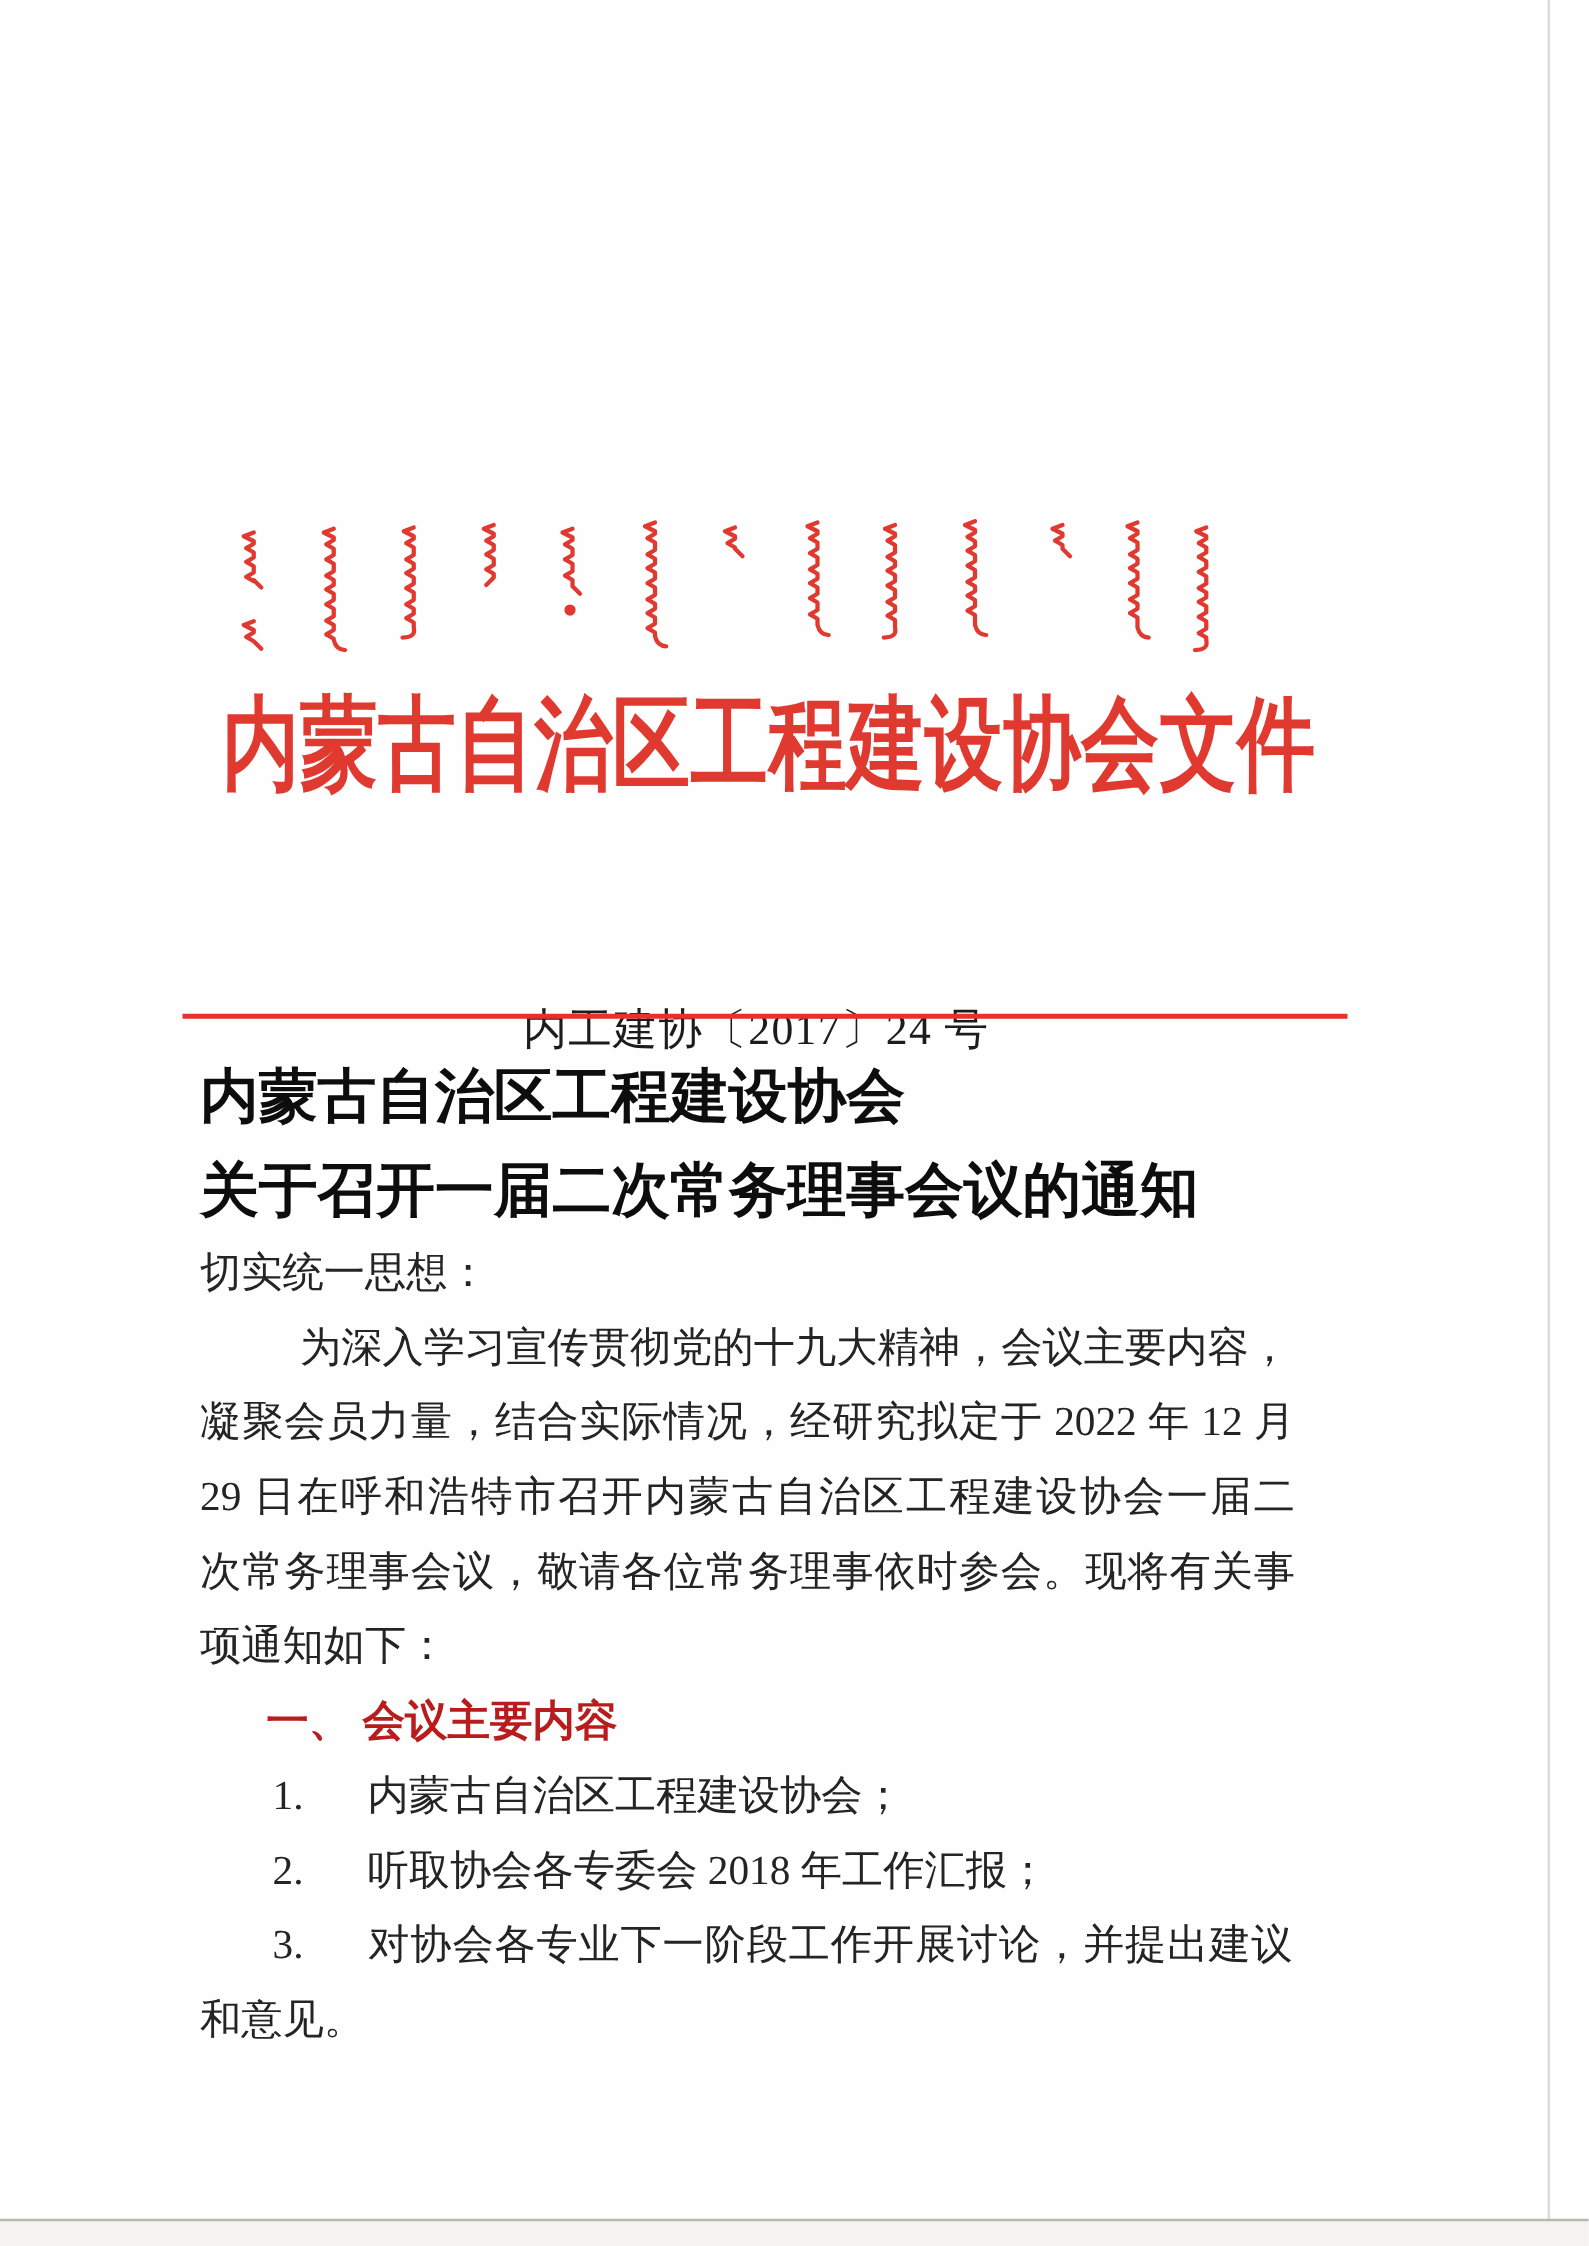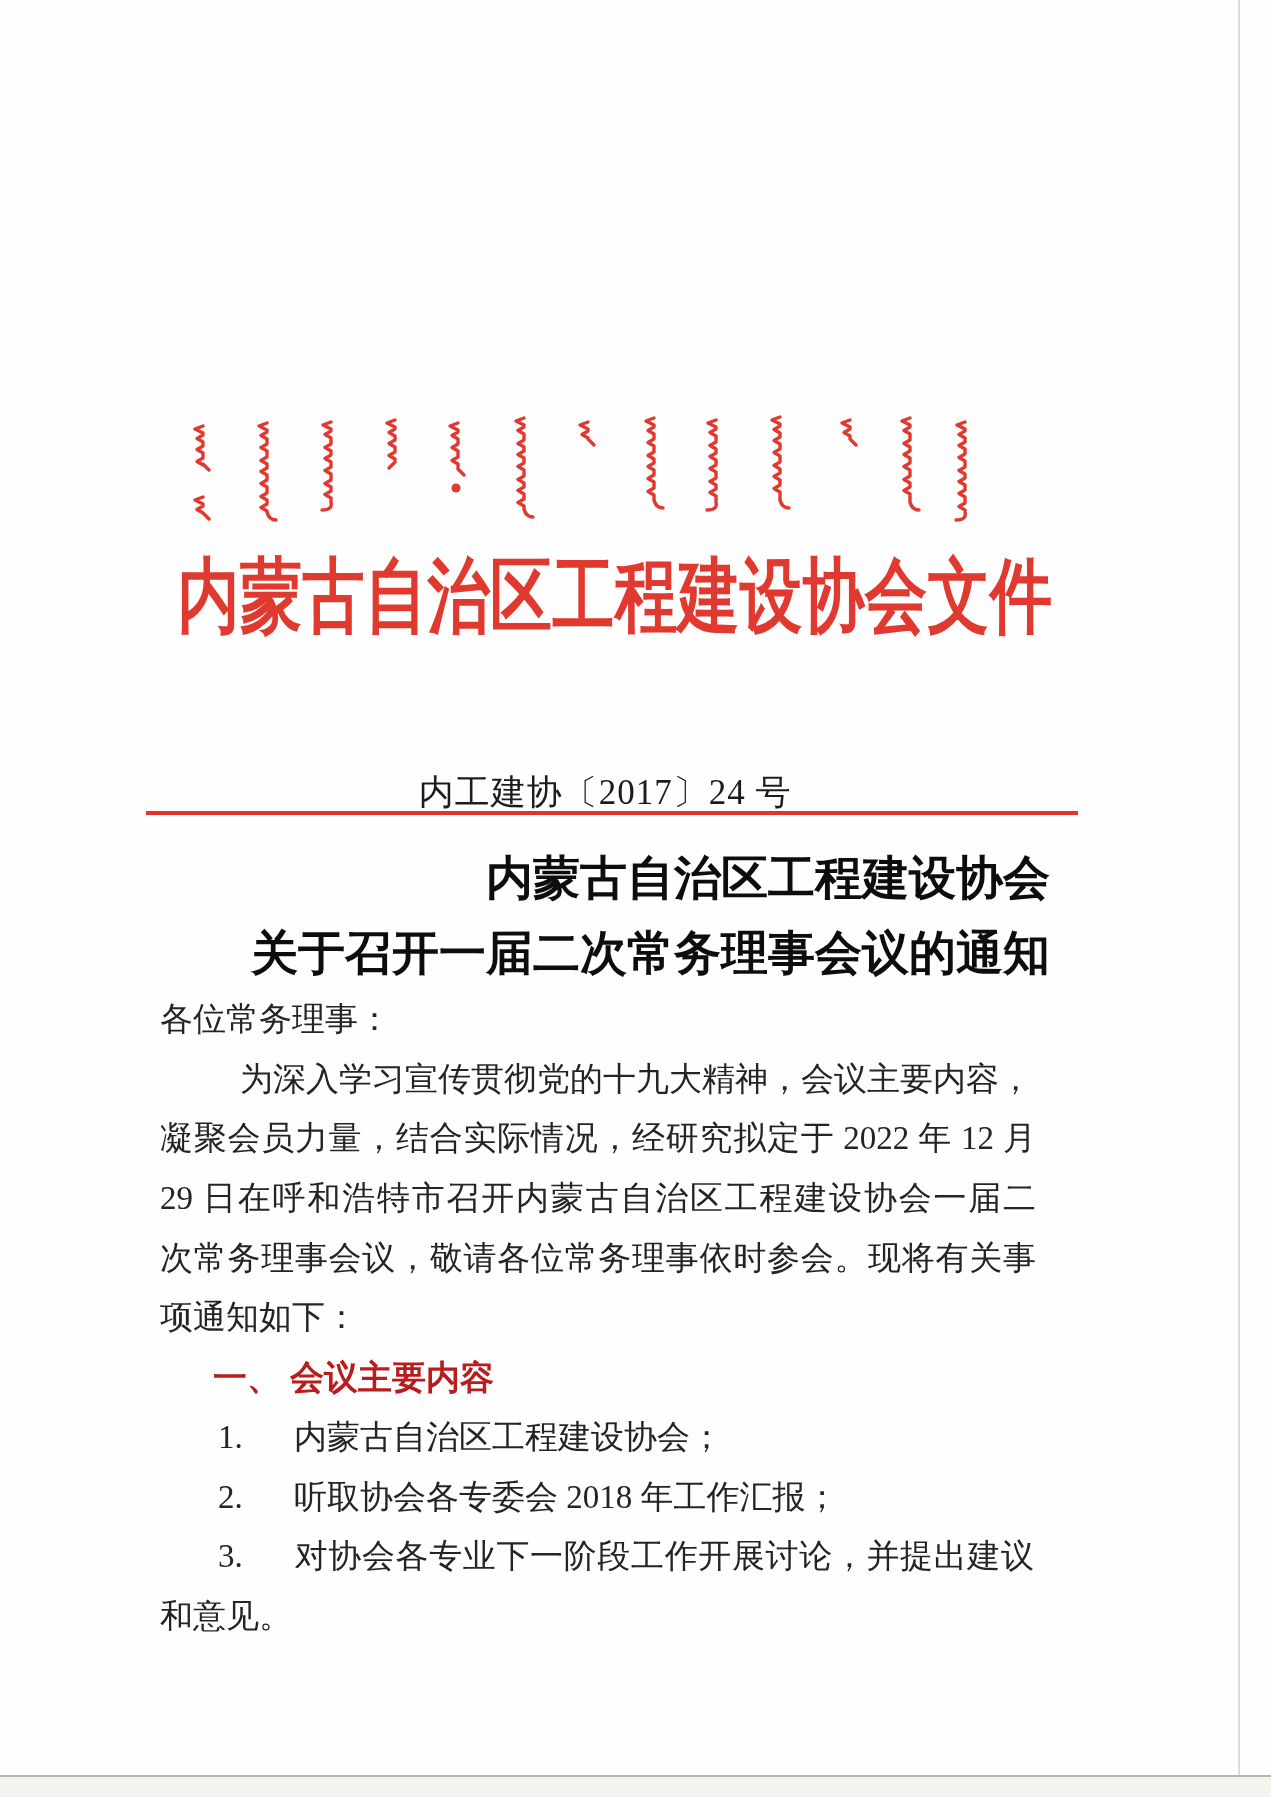--- a/index.html
+++ b/index.html
@@ -20,34 +20,34 @@
     position:absolute;left:176px;top:549px;width:878px;height:100px;
     font-size:62px;font-weight:900;line-height:72px;
     white-space:nowrap;letter-spacing:0.5px;
     transform:scaleY(1.32);transform-origin:top center;
     text-align:center;
     font-family:"Liberation Serif","DejaVu Serif",serif;
   }
 
   
   .doc-number{
-    position:absolute;left:160px;top:769px;width:890px;
+    position:absolute;left:160px;top:800px;width:890px;
     text-align:center;font-size:35px;color:#1c1c1c;
     letter-spacing:1px;
   }
 
   
   .red-rule{
     position:absolute;left:146px;top:811px;width:932px;height:4px;
   }
 
   
   .doc-title{
     position:absolute;left:160px;top:841px;width:890px;
-    text-align:right;color:#0d0d0d;
+    text-align:left;color:#0d0d0d;
   }
   .doc-title .t-line{
     font-size:47px;font-weight:bold;line-height:75px;
     letter-spacing:0px;white-space:nowrap;
   }
 
   
   .body-block{
     position:absolute;left:160px;top:990px;width:876px;
     font-size:33px;color:#242424;
@@ -114,21 +114,21 @@
   <div class="doc-number">内工建协〔2017〕24 号</div>
 
   <div class="red-rule" style="background: rgb(230, 50, 42);"></div>
 
   <div class="doc-title">
     <div class="t-line">内蒙古自治区工程建设协会</div>
     <div class="t-line">关于召开一届二次常务理事会议的通知</div>
   </div>
 
   <div class="body-block">
-    <div class="line">各位常务理事：</div>
+    <div class="line">切实统一思想：</div>
 
     <div class="line indent">为深入学习宣传贯彻党的十九大精神，会议主要内容，</div>
     <div class="line justify">凝聚会员力量，结合实际情况，经研究拟定于 2022 年 12 月</div>
     <div class="line justify">29 日在呼和浩特市召开内蒙古自治区工程建设协会一届二</div>
     <div class="line justify">次常务理事会议，敬请各位常务理事依时参会。现将有关事</div>
     <div class="line">项通知如下：</div>
 
     <div class="line sec-heading">
       <span class="bullet">一、</span><span>会议主要内容</span>
     </div>

